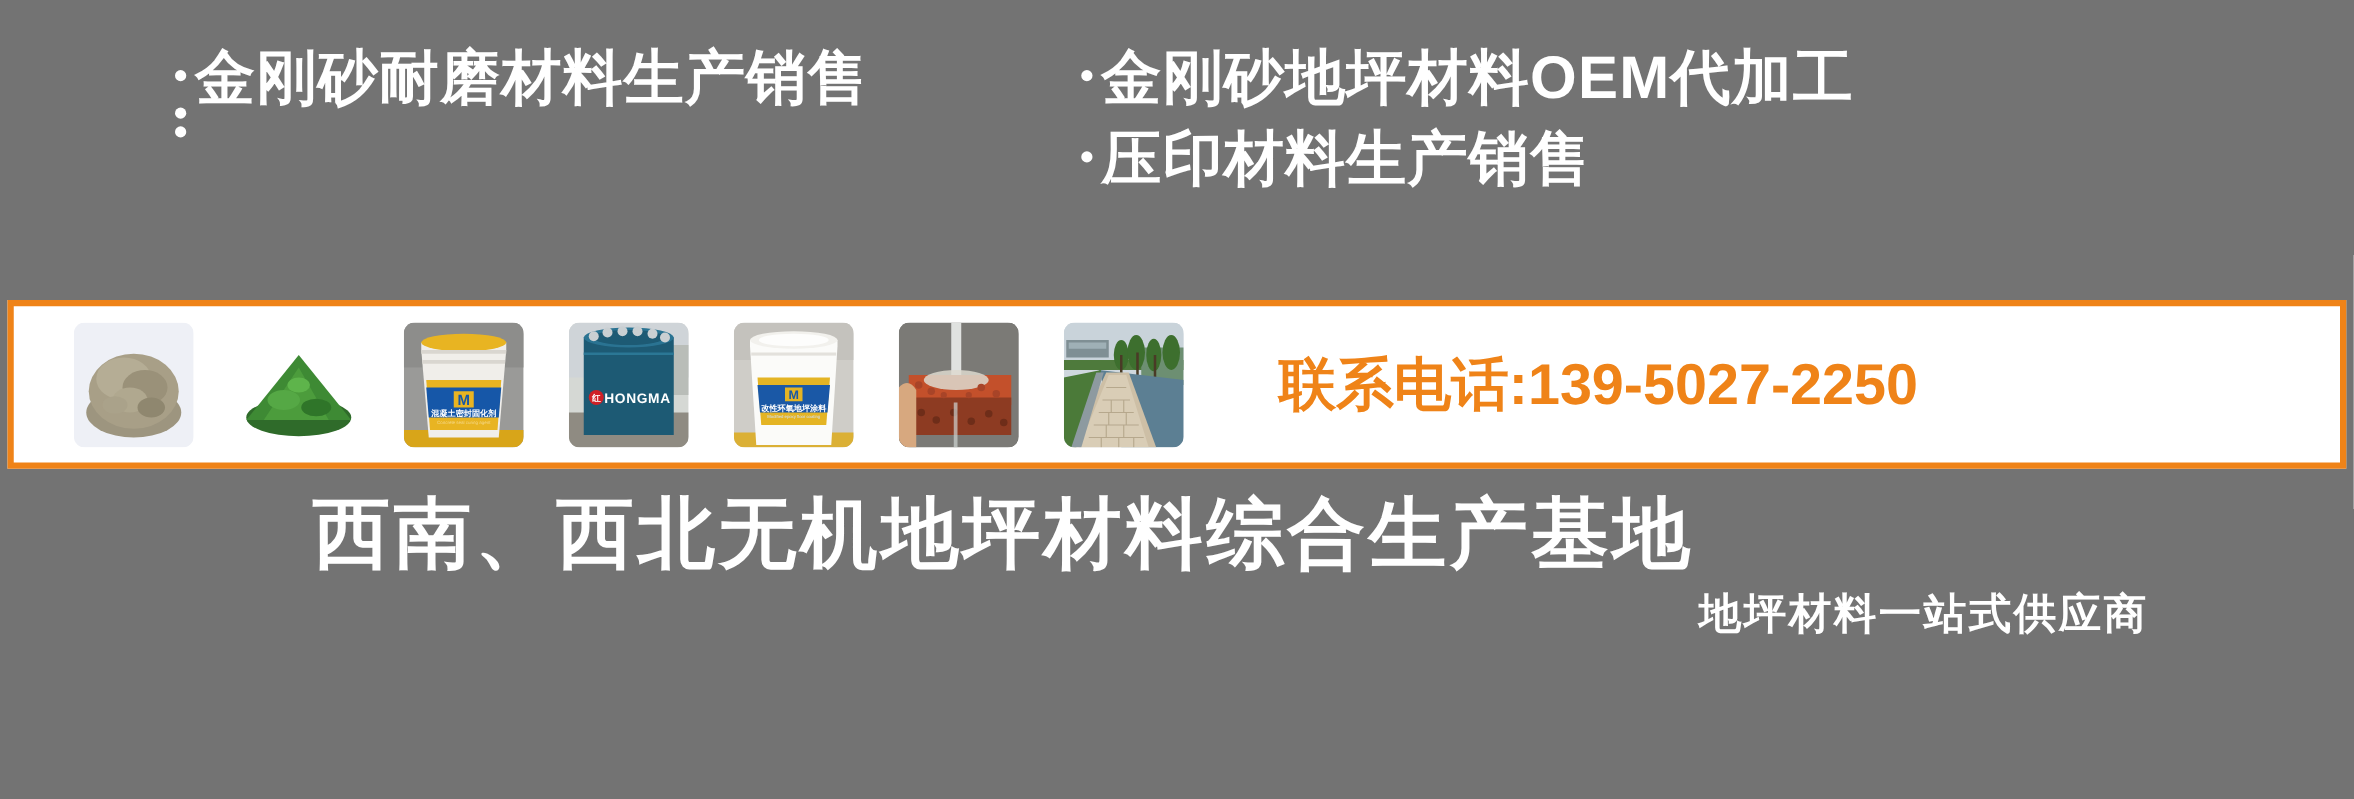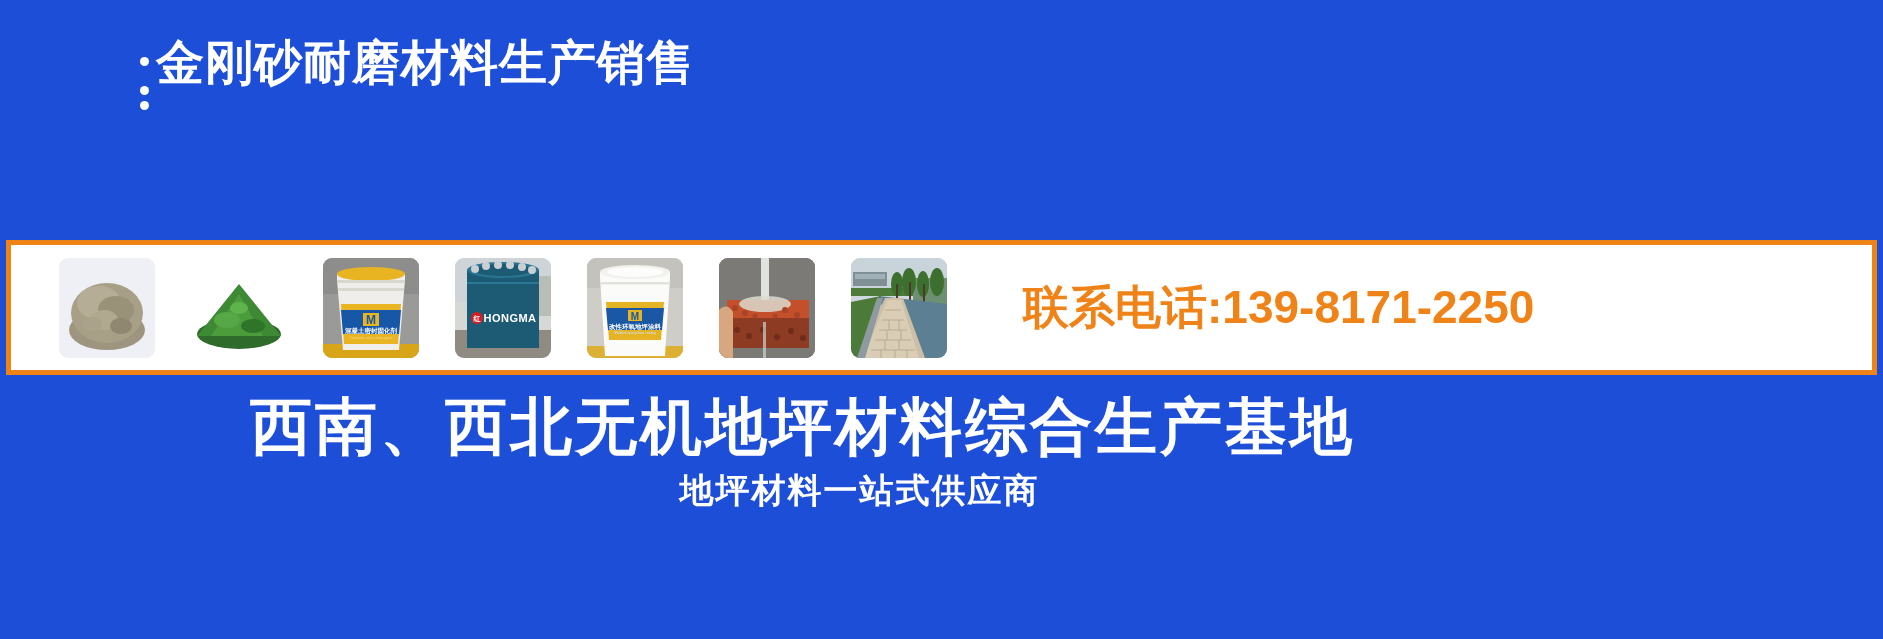--- a/index.html
+++ b/index.html
@@ -6,21 +6,21 @@
   html, body {
     width: 1883px;
     height: 639px;
     overflow: hidden;
     font-family: "Liberation Sans", "DejaVu Sans", sans-serif;
   }
   #banner {
     position: relative;
     width: 1883px;
     height: 639px;
-    background: #1d4ed8;
+    background: #737373;
     overflow: hidden;
   }
 
   
   .features {
     position: absolute;
     top: 34px;
     left: 0;
     width: 1883px;
     height: 190px;
@@ -107,21 +107,21 @@
     font-size: 62px;
     font-weight: bold;
     letter-spacing: 3px;
     white-space: nowrap;
   }
   .subline {
     position: absolute;
     top: 468px;
     left: 0;
     width: 1719px;
-    text-align: center;
+    text-align: right;
     color: #ffffff;
     font-size: 34px;
     font-weight: bold;
     letter-spacing: 2px;
     white-space: nowrap;
   }
 </style>
 </head>
 <body>
 
@@ -136,20 +136,28 @@
       </div>
       <div class="feat-item">
         <span class="bullet-dot"></span>
       </div>
       <div class="feat-item">
         <span class="bullet-dot"></span>
       </div>
     </div>
 
     <div class="feat-col right">
+      <div class="feat-item">
+        <span class="bullet-dot"></span>
+        <span>金刚砂地坪材料OEM代加工</span>
+      </div>
+      <div class="feat-item">
+        <span class="bullet-dot"></span>
+        <span>压印材料生产销售</span>
+      </div>
     </div>
   </div>
 
   <div class="strip">
     <div class="thumbs">
 
       <div class="thumb">
         <svg viewBox="0 0 96 100" preserveAspectRatio="none">
           <rect width="96" height="100" fill="#eef0f6"></rect>
           <ellipse cx="48" cy="72" rx="38" ry="20" fill="#9d957f"></ellipse>
@@ -299,19 +307,19 @@
               <path d="M50 82 V72"></path>
             <path d="M38 72 V62"></path>
               <path d="M48 72 V62"></path>
           </g>
           <path d="M0 44 L30 38 L10 100 L0 100 Z" fill="#4b7a39"></path>
           <path d="M26 40 L32 40 L14 100 L6 100 Z" fill="#8d9aa0"></path>
         </svg>
       </div>
     </div>
 
-    <div class="phone">联系电话:139-8171-2250</div>
+    <div class="phone">联系电话:139-5027-2250</div>
   </div>
 
   <div class="headline">西南、西北无机地坪材料综合生产基地</div>
   <div class="subline">地坪材料一站式供应商</div>
 
 </div>
 
 </body></html>

